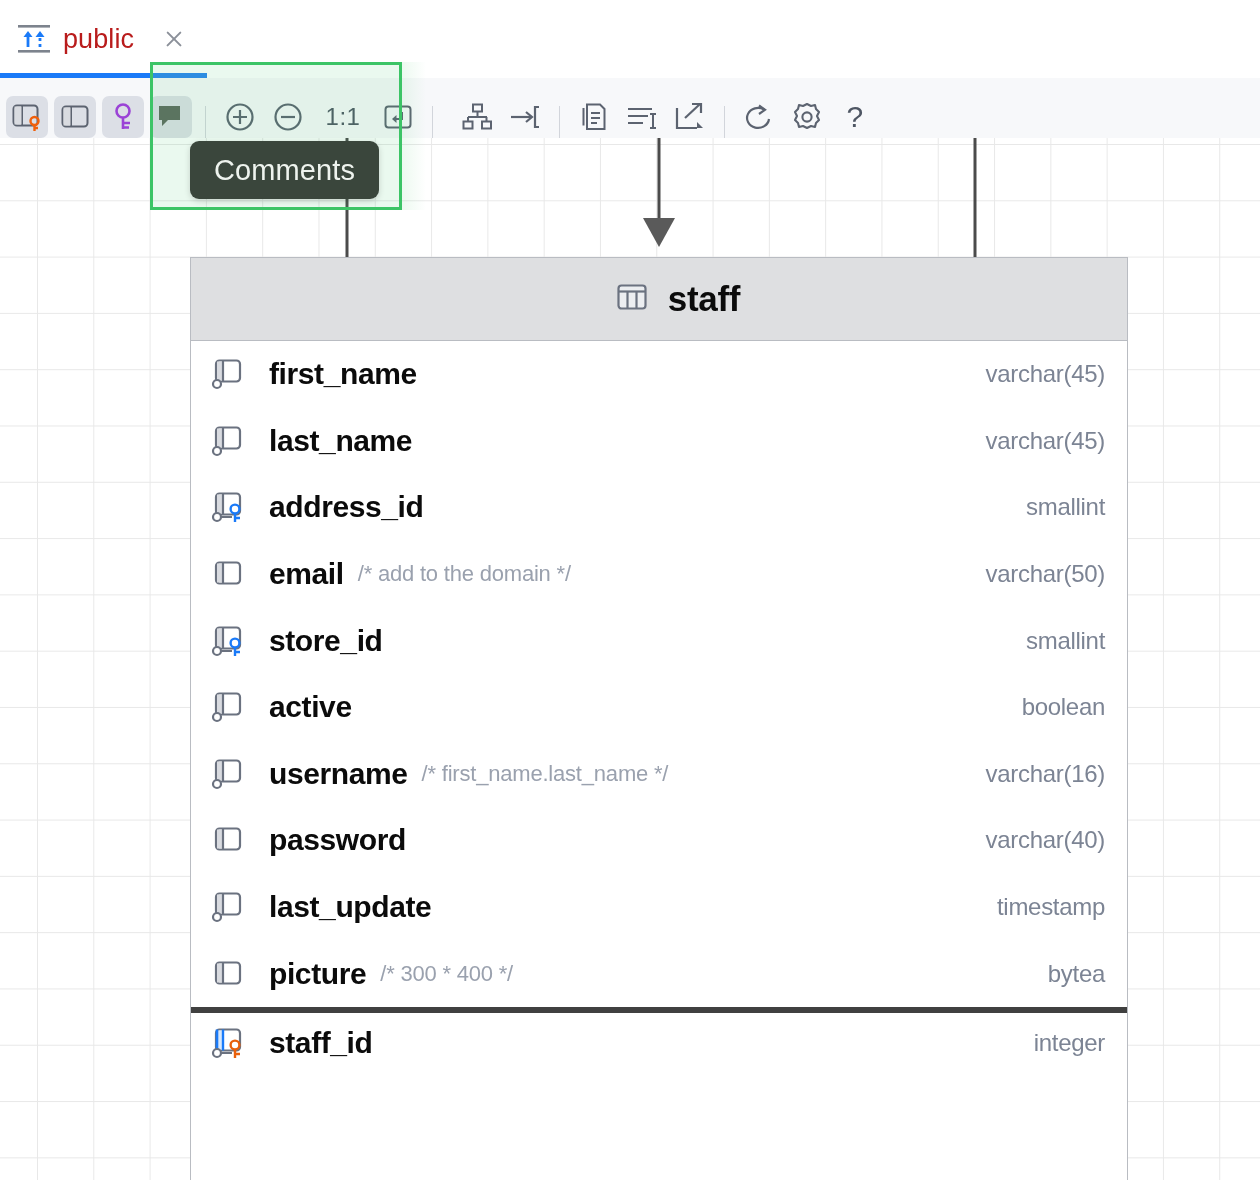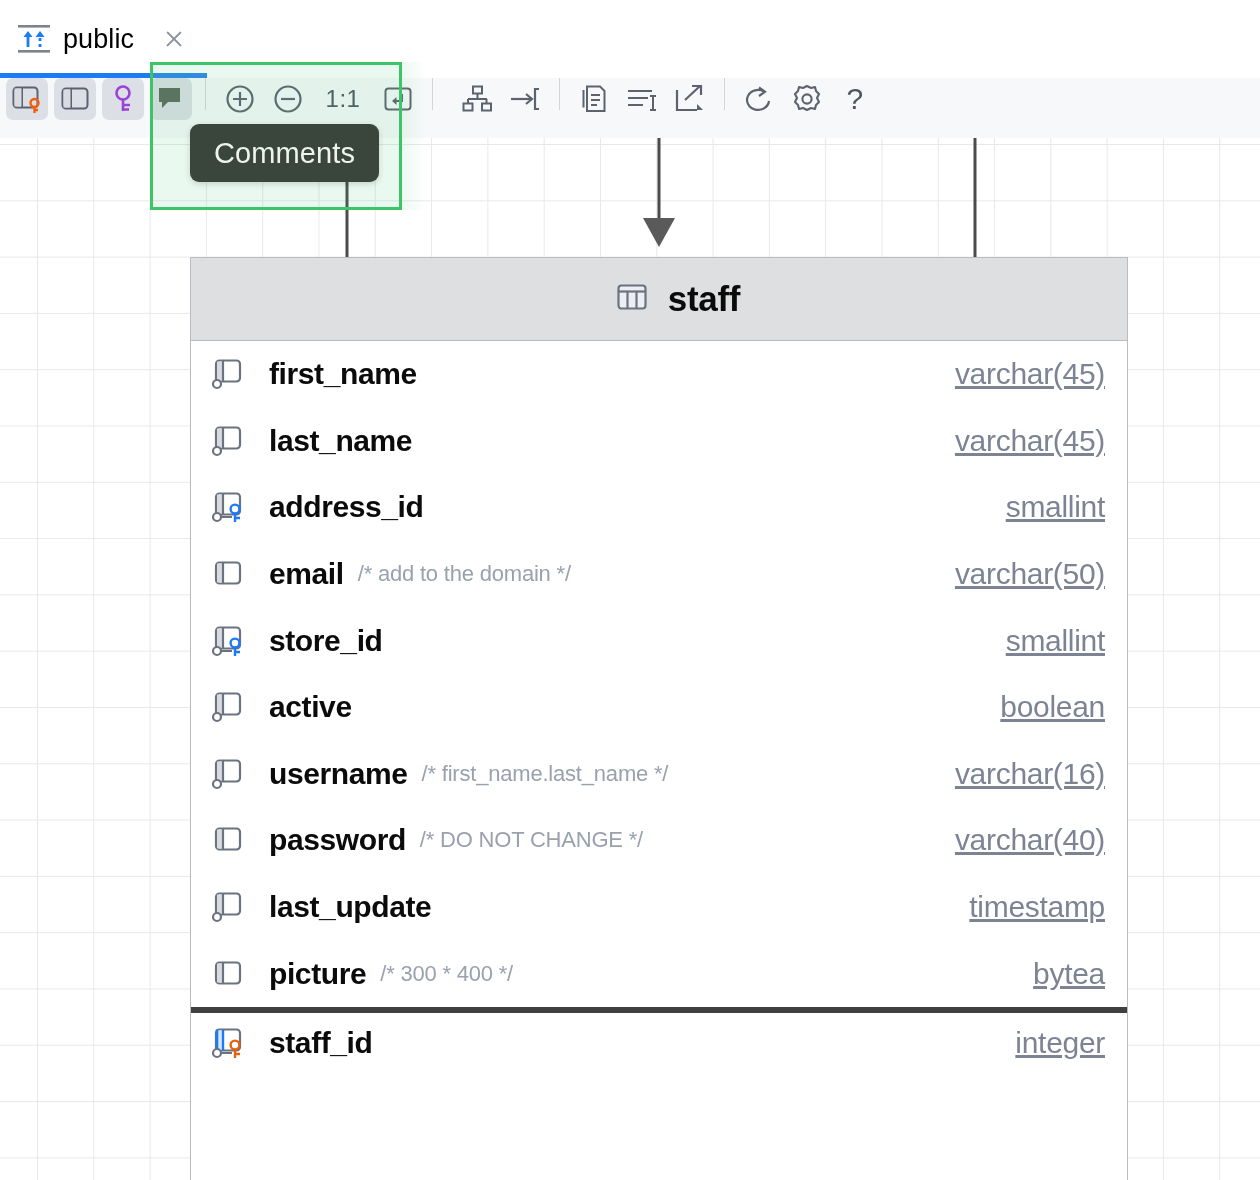--- a/index.html
+++ b/index.html
@@ -8,35 +8,35 @@
     font-family:"Liberation Sans", sans-serif;
     background:#ffffff;
     -webkit-font-smoothing:antialiased;
   }
   #root{position:relative;width:1260px;height:1180px;}
 
   
   .tabstrip{position:absolute;left:0;top:0;width:1260px;height:76px;background:#ffffff;}
   .tab{position:absolute;left:16px;top:14px;height:50px;display:flex;align-items:center;gap:11px;}
   .tab-icon{width:36px;height:34px;position:relative;flex:none;}
-  .tab-label{font-size:27px;color:#000000;letter-spacing:.1px;}
+  .tab-label{font-size:27px;color:#b91c1c;letter-spacing:.1px;}
   .tab-close{margin-left:16px;width:26px;height:26px;position:relative;cursor:default;}
   .tab-close:before,.tab-close:after{
     content:"";position:absolute;left:3px;top:12px;width:20px;height:2.2px;background:#8b9099;border-radius:1px;}
   .tab-close:before{transform:rotate(45deg);}
   .tab-close:after{transform:rotate(-45deg);}
 
   
   .progress{position:absolute;left:0;top:73px;width:1260px;height:5px;background:transparent;}
   .progress .p1{position:absolute;left:0;top:0;width:150px;height:5px;background:#1a7af8;}
   .progress .p2{position:absolute;left:150px;top:0;width:57px;height:5px;background:#2a86f0;}
 
   
   .toolbar{position:absolute;left:0;top:78px;width:1260px;height:60px;background:#f7f8fa;
-           border-bottom:1px solid #e3e5e9;display:flex;align-items:flex-start;}
+           border-bottom:1px solid #e3e5e9;display:flex;align-items:flex-end;}
   .tb-btn{width:42px;height:42px;margin:0 3px;border-radius:7px;display:flex;align-items:center;
           justify-content:center;position:relative;flex:none;}
   .tb-btn.pressed{background:#dcdfe6;}
   .tb-btn:first-child{margin-left:6px;}
   .tb-sep{width:1px;height:32px;background:#d2d5db;margin:0 10px;flex:none;}
   .tb-text{font-size:24px;color:#4e5663;letter-spacing:.5px;padding:0 6px;}
   .tb-gap{width:10px;flex:none;}
 
   
   .canvas{position:absolute;left:0;top:138px;width:1260px;height:1042px;background:#ffffff;overflow:hidden;}
@@ -55,29 +55,29 @@
           background:#ffffff;border:1px solid #b9bcc2;box-sizing:border-box;}
   .entity-head{height:83px;background:#dedfe1;border-bottom:1px solid #b9bcc2;
                display:flex;align-items:center;justify-content:center;gap:18px;box-sizing:border-box;padding-left:36px;}
   .entity-title{font-size:35px;font-weight:bold;color:#0b0b0b;letter-spacing:-.3px;}
   .entity-body{padding:0;}
   .row{height:66.6px;display:flex;align-items:center;padding:0 22px 0 16px;box-sizing:border-box;}
   .row.pk{border-top:6px solid #404040;}
   .col-icon{width:44px;height:40px;flex:none;margin-right:4px;position:relative;}
   .col-name{font-size:30px;font-weight:bold;color:#0b0b0b;letter-spacing:-.4px;white-space:nowrap;margin-left:14px;}
   .col-comment{font-size:22px;color:#9aa1ae;margin-left:14px;white-space:nowrap;letter-spacing:-.2px;}
-  .col-type{margin-left:auto;font-size:30px;color:#7c8494;white-space:nowrap;letter-spacing:-.3px;text-decoration:underline;}
+  .col-type{margin-left:auto;font-size:24px;color:#7c8494;white-space:nowrap;letter-spacing:-.3px;}
 
   
   .highlight{position:absolute;left:150px;top:62px;width:252px;height:148px;
              border:3px solid #3cc466;background:rgba(73,200,110,.115);box-sizing:border-box;
              z-index:30;pointer-events:none;}
   .hl-glow{position:absolute;left:402px;top:62px;width:24px;height:148px;
            background:linear-gradient(to right,rgba(73,200,110,.10),rgba(73,200,110,0));z-index:29;}
-  .tooltip{position:absolute;left:190px;top:124px;height:58px;padding:0 24px;
+  .tooltip{position:absolute;left:190px;top:141px;height:58px;padding:0 24px;
            background:#3a463c;border-radius:9px;display:flex;align-items:center;z-index:40;
            box-shadow:0 2px 6px rgba(0,0,0,.16);}
   .tooltip span{font-size:29px;color:#eef3ee;letter-spacing:.1px;}
 </style>
 </head>
 <body>
 
 <div id="root">
 
   <div class="tabstrip">
@@ -365,21 +365,20 @@
 
         <div class="row">
           <span class="col-icon">
             <svg width="44" height="40" viewBox="0 0 44 40">
               <rect x="9" y="8.5" width="24" height="21" rx="3.5" fill="none" stroke="#6b7280" stroke-width="2.2"></rect>
               <rect x="10" y="9.5" width="6" height="19" fill="#d9dbe0"></rect>
               <line x1="16" y1="8.5" x2="16" y2="29.5" stroke="#6b7280" stroke-width="2.2"></line>
             </svg>
           </span>
           <span class="col-name">password</span>
-          <span class="col-comment">/* DO NOT CHANGE */</span>
           <span class="col-type">varchar(40)</span>
         </div>
 
         <div class="row">
           <span class="col-icon">
             <svg width="44" height="40" viewBox="0 0 44 40">
               <rect x="9" y="6.5" width="24" height="21" rx="3.5" fill="none" stroke="#6b7280" stroke-width="2.2"></rect>
               <rect x="10" y="7.5" width="6" height="19" fill="#d9dbe0"></rect>
               <line x1="16" y1="6.5" x2="16" y2="27.5" stroke="#6b7280" stroke-width="2.2"></line>
               <circle cx="10" cy="30" r="4" fill="#fff" stroke="#6b7280" stroke-width="2.2"></circle>

